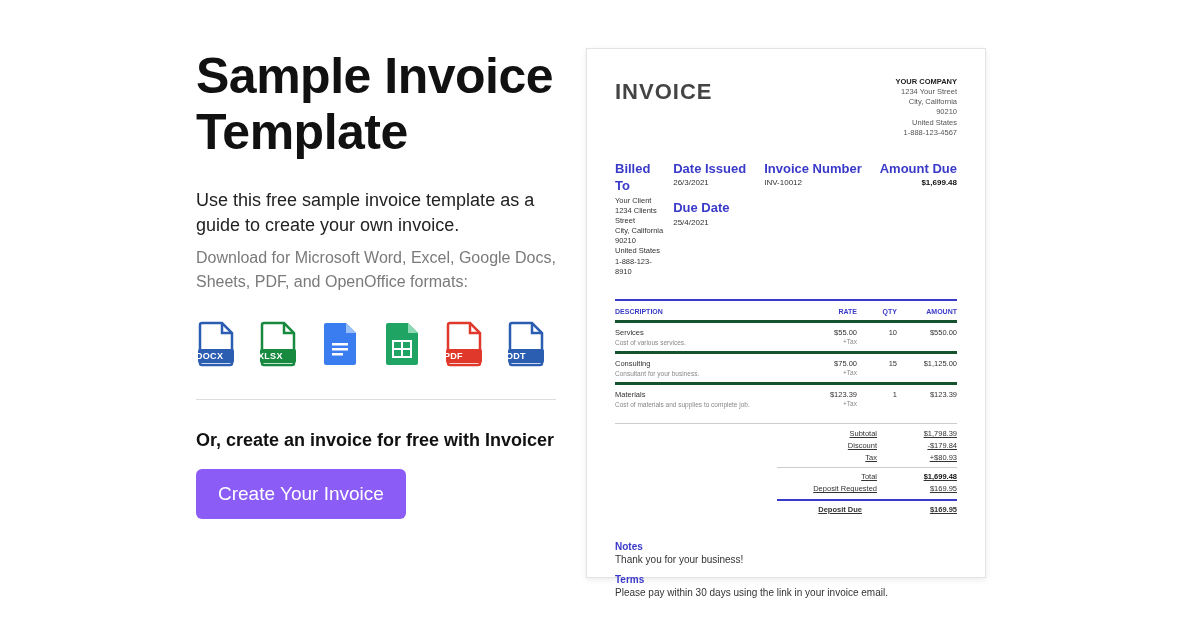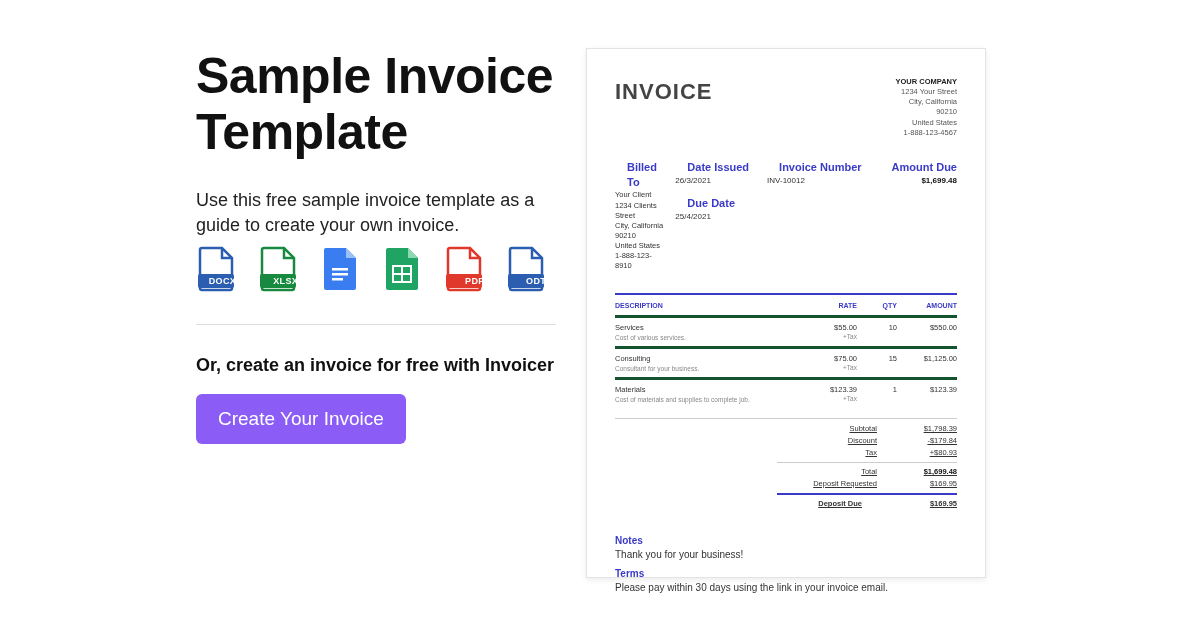--- a/index.html
+++ b/index.html
@@ -41,21 +41,21 @@
     display: flex;
     gap: 22px;
     margin-bottom: 32px;
   }
   .file-icon {
     width: 40px;
     height: 46px;
     position: relative;
     display:flex;
     align-items:flex-end;
-    justify-content:flex-end;
+    justify-content:flex-start;
   }
   .file-icon svg { width:100%; height:100%; }
   .file-icon .lbl {
     position:absolute;
     bottom:6px;
     font-size:9px;
     font-weight:700;
     color:#fff;
     letter-spacing:0.3px;
   }
@@ -111,21 +111,21 @@
     color:#555;
   }
   .preview .company .name { font-weight:700; color:#222; }
   .preview .meta-row {
     display:flex;
     justify-content:space-between;
     gap:10px;
     margin-bottom:22px;
   }
   .preview .meta-block { font-size:7.5px; }
-  .preview .meta-label { color:#3a3ac9; font-weight:600; font-size:11px; margin-bottom:1px;margin-left:12px; }
+  .preview .meta-label { color:#3a3ac9; font-weight:600; font-size:13px; margin-bottom:1px; }
   .preview .meta-strong { font-weight:700; color:#111; }
   .preview .billed { flex:1; }
   .preview .right-metas { display:flex; gap:18px; text-align:right; }
   .preview .right-metas .col { text-align:left; min-width:50px; }
   .preview .right-metas .col.amount { text-align:right; min-width:55px; }
   .preview hr.thick {
     border:none;
     border-top:2px solid #3a3ac9;
     margin-bottom:6px;
   }
@@ -171,20 +171,21 @@
   .preview .deposit-row { font-weight:700;gap:15px; }
   .preview .notes { margin-top:24px; font-size:10px; }
   .preview .notes .nl { color:#3a3ac9; font-weight:600; }
 </style>
 </head>
 <body>
 
 <div class="left">
   <h1 class="title">Sample Invoice Template</h1>
   <p class="lead">Use this free sample invoice template as a guide to create your own invoice.</p>
+  <p class="sub">Download for Microsoft Word, Excel, Google Docs, Sheets, PDF, and OpenOffice formats:</p>
 
   <div class="formats">
 
     <a class="file-icon">
       <svg viewBox="0 0 40 46">
         <path d="M6 2 h20 l10 10 v30 a2 2 0 0 1 -2 2 h-28 a2 2 0 0 1 -2 -2 v-38 a2 2 0 0 1 2 -2 z" fill="#fff" stroke="#2b5db0" stroke-width="2.5"></path>
         <path d="M26 2 v10 h10" fill="none" stroke="#2b5db0" stroke-width="2.5"></path>
         <rect x="2" y="28" width="36" height="14" rx="2" fill="#2b5db0"></rect>
       </svg>
       <span class="lbl">DOCX</span>

